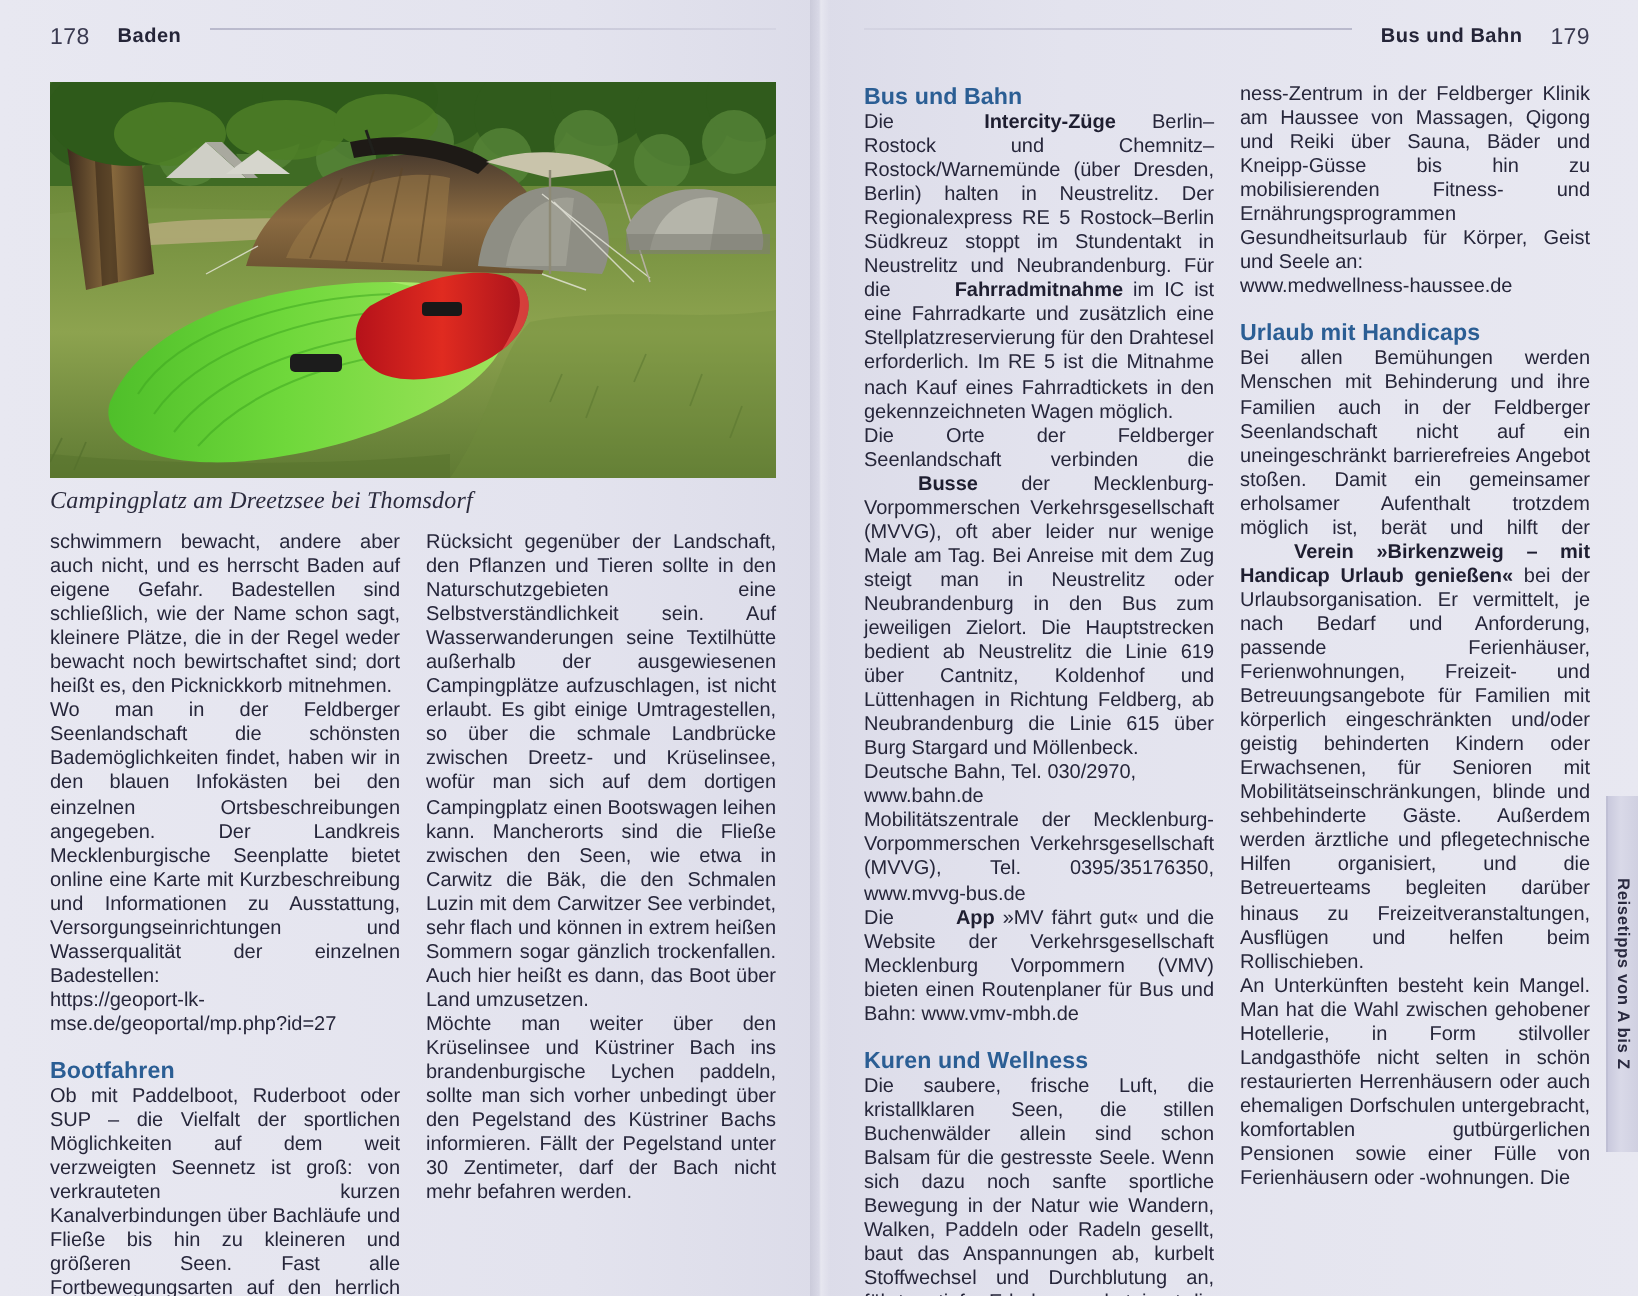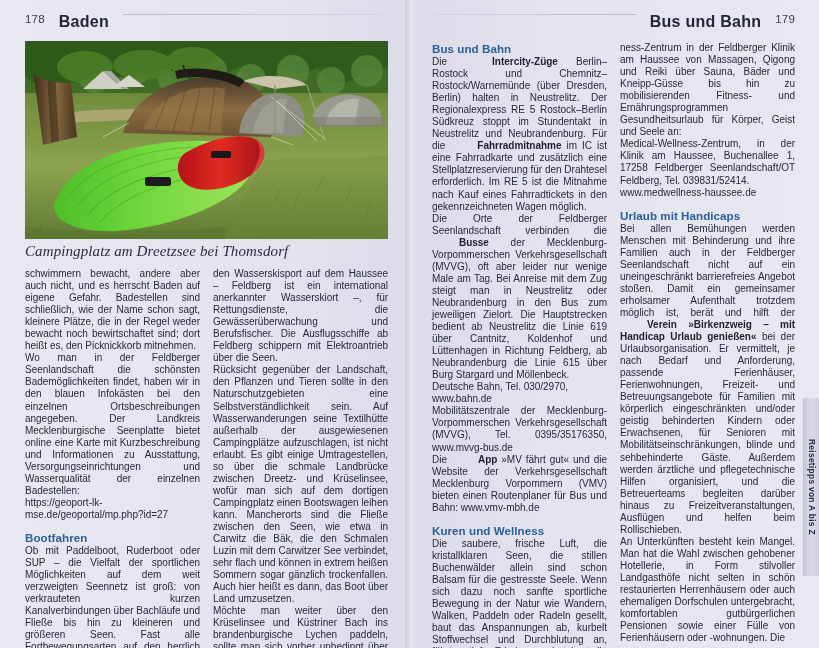--- a/index.html
+++ b/index.html
@@ -53,21 +53,21 @@
     margin-bottom: 7px;
   }
   .runhead.right { justify-content: flex-end; }
   .runhead .folio {
     font-size: 11.5px;
     color: #3a3a50;
     letter-spacing: 0.2px;
     line-height: 1;
   }
   .runhead .rh-title {
-    font-size: 16px;
+    font-size: 10px;
     font-weight: bold;
     color: #252538;
     letter-spacing: 0.25px;
     line-height: 1;
     white-space: nowrap;
   }
   .runhead .rule {
     flex: 1;
     height: 1px;
     background: linear-gradient(to right, #b9b9cc, #d4d4e2);
@@ -83,21 +83,21 @@
     width: 363px;
     height: 198px;
     position: relative;
     overflow: hidden;
     background: #2e4a1c;
   }
   .photo svg { display: block; }
   .caption {
     font-family: "Liberation Serif", serif;
     font-style: italic;
-    font-size: 15px;
+    font-size: 12px;
     color: #2b2b3d;
     margin-top: 4px;
     letter-spacing: 0.1px;
   }
 
   
   .cols {
     display: flex;
     gap: 13px;
     margin-top: 8px;
@@ -312,21 +312,20 @@
 
     <div class="cols">
       <div class="col">
         <p class="body">schwimmern bewacht, andere aber auch nicht, und es herrscht Baden auf eigene Gefahr. Badestellen sind schließlich, wie der Name schon sagt, kleinere Plätze, die in der Regel weder bewacht noch bewirtschaftet sind; dort heißt es, den Picknickkorb mitnehmen.</p>
         <p class="body">Wo man in der Feldberger Seenlandschaft die schönsten Bademöglichkeiten findet, haben wir in den blauen Infokästen bei den einzelnen Ortsbeschreibungen angegeben. Der Landkreis Mecklenburgische Seenplatte bietet online eine Karte mit Kurzbeschreibung und Informationen zu Ausstattung, Versorgungseinrichtungen und Wasserqualität der einzelnen Badestellen:</p>
         <p class="body flushleft">https://geoport-lk-mse.de/geoportal/mp.php?id=27</p>
         <h3 class="sec">Bootfahren</h3>
         <p class="body">Ob mit Paddelboot, Ruderboot oder SUP – die Vielfalt der sportlichen Möglichkeiten auf dem weit verzweigten Seennetz ist groß: von verkrauteten kurzen Kanalverbindungen über Bachläufe und Fließe bis hin zu kleineren und größeren Seen. Fast alle Fortbewegungsarten auf den herrlich klaren Gewässern erfordern Muskelkraft. Motorboote sind im Naturparkgebiet nicht zugelassen. Ausnahmen gelten lediglich für</p>
       </div>
       <div class="col">
-        <p class="body">den Wasserskisport auf dem Haussee – Feldberg ist ein international anerkannter Wasserskiort –, für Rettungsdienste, die Gewässerüberwachung und Berufsfischer. Die Ausflugsschiffe ab Feldberg schippern mit Elektroantrieb über die Seen.</p>
         <p class="body">Rücksicht gegenüber der Landschaft, den Pflanzen und Tieren sollte in den Naturschutzgebieten eine Selbstverständlichkeit sein. Auf Wasserwanderungen seine Textilhütte außerhalb der ausgewiesenen Campingplätze aufzuschlagen, ist nicht erlaubt. Es gibt einige Umtragestellen, so über die schmale Landbrücke zwischen Dreetz- und Krüselinsee, wofür man sich auf dem dortigen Campingplatz einen Bootswagen leihen kann. Mancherorts sind die Fließe zwischen den Seen, wie etwa in Carwitz die Bäk, die den Schmalen Luzin mit dem Carwitzer See verbindet, sehr flach und können in extrem heißen Sommern sogar gänzlich trockenfallen. Auch hier heißt es dann, das Boot über Land umzusetzen.</p>
         <p class="body">Möchte man weiter über den Krüselinsee und Küstriner Bach ins brandenburgische Lychen paddeln, sollte man sich vorher unbedingt über den Pegelstand des Küstriner Bachs informieren. Fällt der Pegelstand unter 30 Zentimeter, darf der Bach nicht mehr befahren werden.</p>
       </div>
     </div>
   </div>
 
   <div class="page page-right">
 
     <div class="runhead right">
       <div class="rule"></div>
@@ -343,21 +342,20 @@
         <p class="body flushleft">Deutsche Bahn, Tel. 030/2970, www.bahn.de</p>
         <p class="body">Mobilitätszentrale der Mecklenburg-Vorpommerschen Verkehrsgesellschaft (MVVG), Tel. 0395/35176350, www.mvvg-bus.de</p>
         <p class="body"><span>Die </span><b class="kw">App</b><span> »MV fährt gut« und die Website der Verkehrsgesellschaft Mecklenburg Vorpommern (VMV) bieten einen Routenplaner für Bus und Bahn: www.vmv-mbh.de</span></p>
         <h3 class="sec">Kuren und Wellness</h3>
         <p class="body">Die saubere, frische Luft, die kristallklaren Seen, die stillen Buchenwälder allein sind schon Balsam für die gestresste Seele. Wenn sich dazu noch sanfte sportliche Bewegung in der Natur wie Wandern, Walken, Paddeln oder Radeln gesellt, baut das Anspannungen ab, kurbelt Stoffwechsel und Durchblutung an, führt zu tiefer Erholung und steigert die Lebensfreude.</p>
         <p class="body">Die Kneipp-Anlagen im Feldberger Kurpark, am Haussee oder im Kurwald am Breiten Luzin stehen jedermensch zur Verfügung. Darüber hinaus bietet das Medical-Well-</p>
       </div>
 
       <div class="col">
         <p class="body">ness-Zentrum in der Feldberger Klinik am Haussee von Massagen, Qigong und Reiki über Sauna, Bäder und Kneipp-Güsse bis hin zu mobilisierenden Fitness- und Ernährungsprogrammen Gesundheitsurlaub für Körper, Geist und Seele an:</p>
-        <p class="body">Medical-Wellness-Zentrum, in der Klinik am Haussee, Buchenallee 1, 17258 Feldberger Seenlandschaft/OT Feldberg, Tel. 039831/52414.</p>
         <p class="body flushleft">www.medwellness-haussee.de</p>
         <h3 class="sec">Urlaub mit Handicaps</h3>
         <p class="body"><span>Bei allen Bemühungen werden Menschen mit Behinderung und ihre Familien auch in der Feldberger Seenlandschaft nicht auf ein uneingeschränkt barrierefreies Angebot stoßen. Damit ein gemeinsamer erholsamer Aufenthalt trotzdem möglich ist, berät und hilft der </span><b class="kw">Verein »Birkenzweig – mit Handicap Urlaub genießen«</b><span> bei der Urlaubsorganisation. Er vermittelt, je nach Bedarf und Anforderung, passende Ferienhäuser, Ferienwohnungen, Freizeit- und Betreuungsangebote für Familien mit körperlich eingeschränkten und/oder geistig behinderten Kindern oder Erwachsenen, für Senioren mit Mobilitätseinschränkungen, blinde und sehbehinderte Gäste. Außerdem werden ärztliche und pflegetechnische Hilfen organisiert, und die Betreuerteams begleiten darüber hinaus zu Freizeitveranstaltungen, Ausflügen und helfen beim Rollischieben.</span></p>
         <p class="body"><span>An Unterkünften besteht kein Mangel. Man hat die Wahl zwischen gehobener Hotellerie, in Form stilvoller Landgasthöfe nicht selten in schön restaurierten Herrenhäusern oder auch ehemaligen Dorfschulen untergebracht, komfortablen gutbürgerlichen Pensionen sowie einer Fülle von Ferienhäusern oder -wohnungen. Die </span></p>
       </div>
     </div>
 
     <div class="thumbtab">
       <span>Reisetipps von A bis Z</span>
     </div>

